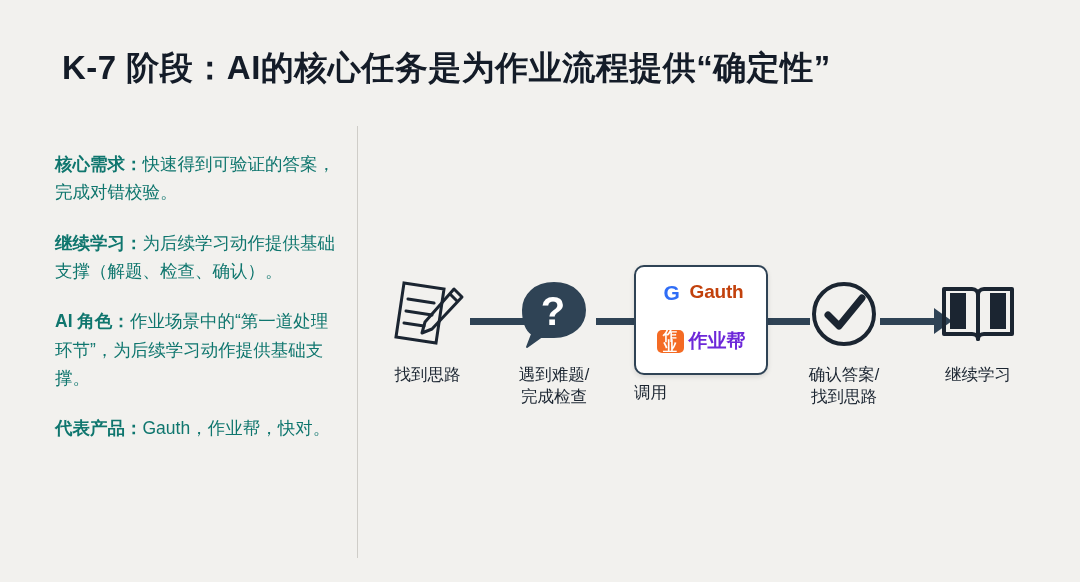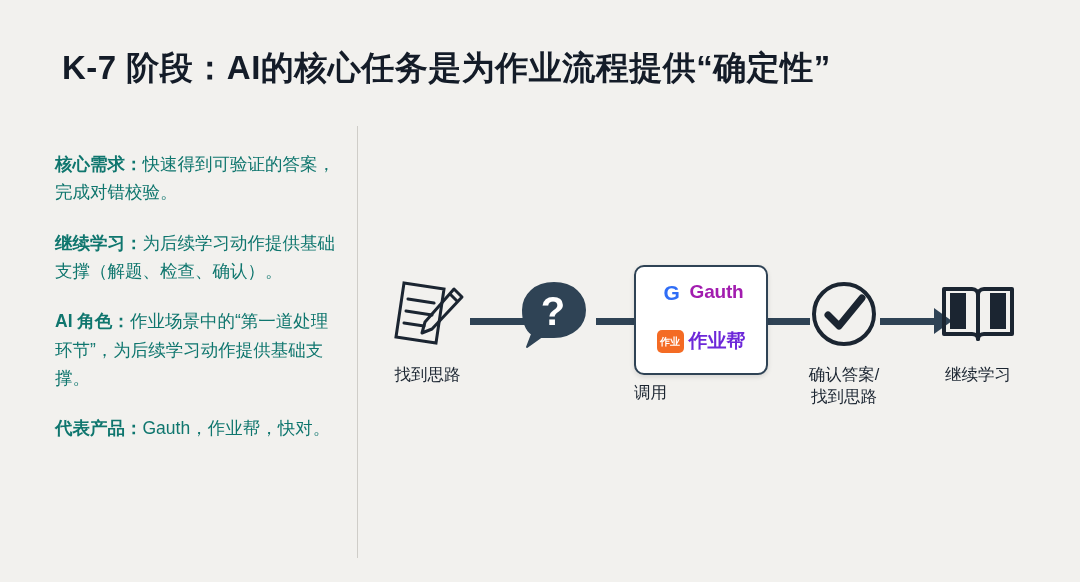--- a/index.html
+++ b/index.html
@@ -108,30 +108,30 @@
     align-items: center;
     justify-content: center;
     font-size: 21px;
     font-weight: bold;
     color: #2f6df6;
     line-height: 1;
   }
   .gauth-text {
     font-size: 19px;
     font-weight: bold;
-    color: #a21caf;
+    color: #c2410c;
     letter-spacing: -0.2px;
   }
   .zyb-logo {
     width: 27px;
     height: 23px;
     border-radius: 5px;
     background: #f46b24;
     color: #fff;
-    font-size: 10px;
+    font-size: 14px;
     line-height: 11px;
     display: flex;
     align-items: center;
     justify-content: center;
     font-weight: bold;
     box-sizing: border-box;
     padding: 1px;
     text-align: center;
   }
   .zyb-text {
@@ -203,20 +203,22 @@
       <div class="node-caption">找到思路</div>
     </div>
 
     <div class="node" style="left:508px; top:275px; width:92px;">
       <div style="height:78px; display:flex; align-items:center; justify-content:center;">
         <svg width="78" height="78" viewBox="0 0 78 78">
           <path d="M39 8 C58 8 70 20 70 35 C70 50 58 62 39 62 L26 62 L12 72 L17 59 C10 54 8 45 8 35 C8 20 20 8 39 8 Z" fill="#2f4355" stroke="#2f4355" stroke-width="2" stroke-linejoin="round"></path>
           <text x="38" y="50" font-family="Liberation Sans, sans-serif" font-size="40" font-weight="bold" fill="#ffffff" text-anchor="middle">?</text>
         </svg>
       </div>
+      <div class="node-caption">遇到难题/
+完成检查</div>
     </div>
 
     <div class="card">
       <div class="brand-row">
         <span class="gauth-g">G</span>
         <span class="gauth-text">Gauth</span>
       </div>
       <div class="brand-row" style="height:48px;">
         <span class="zyb-logo">作业</span>
         <span class="zyb-text">作业帮</span>

